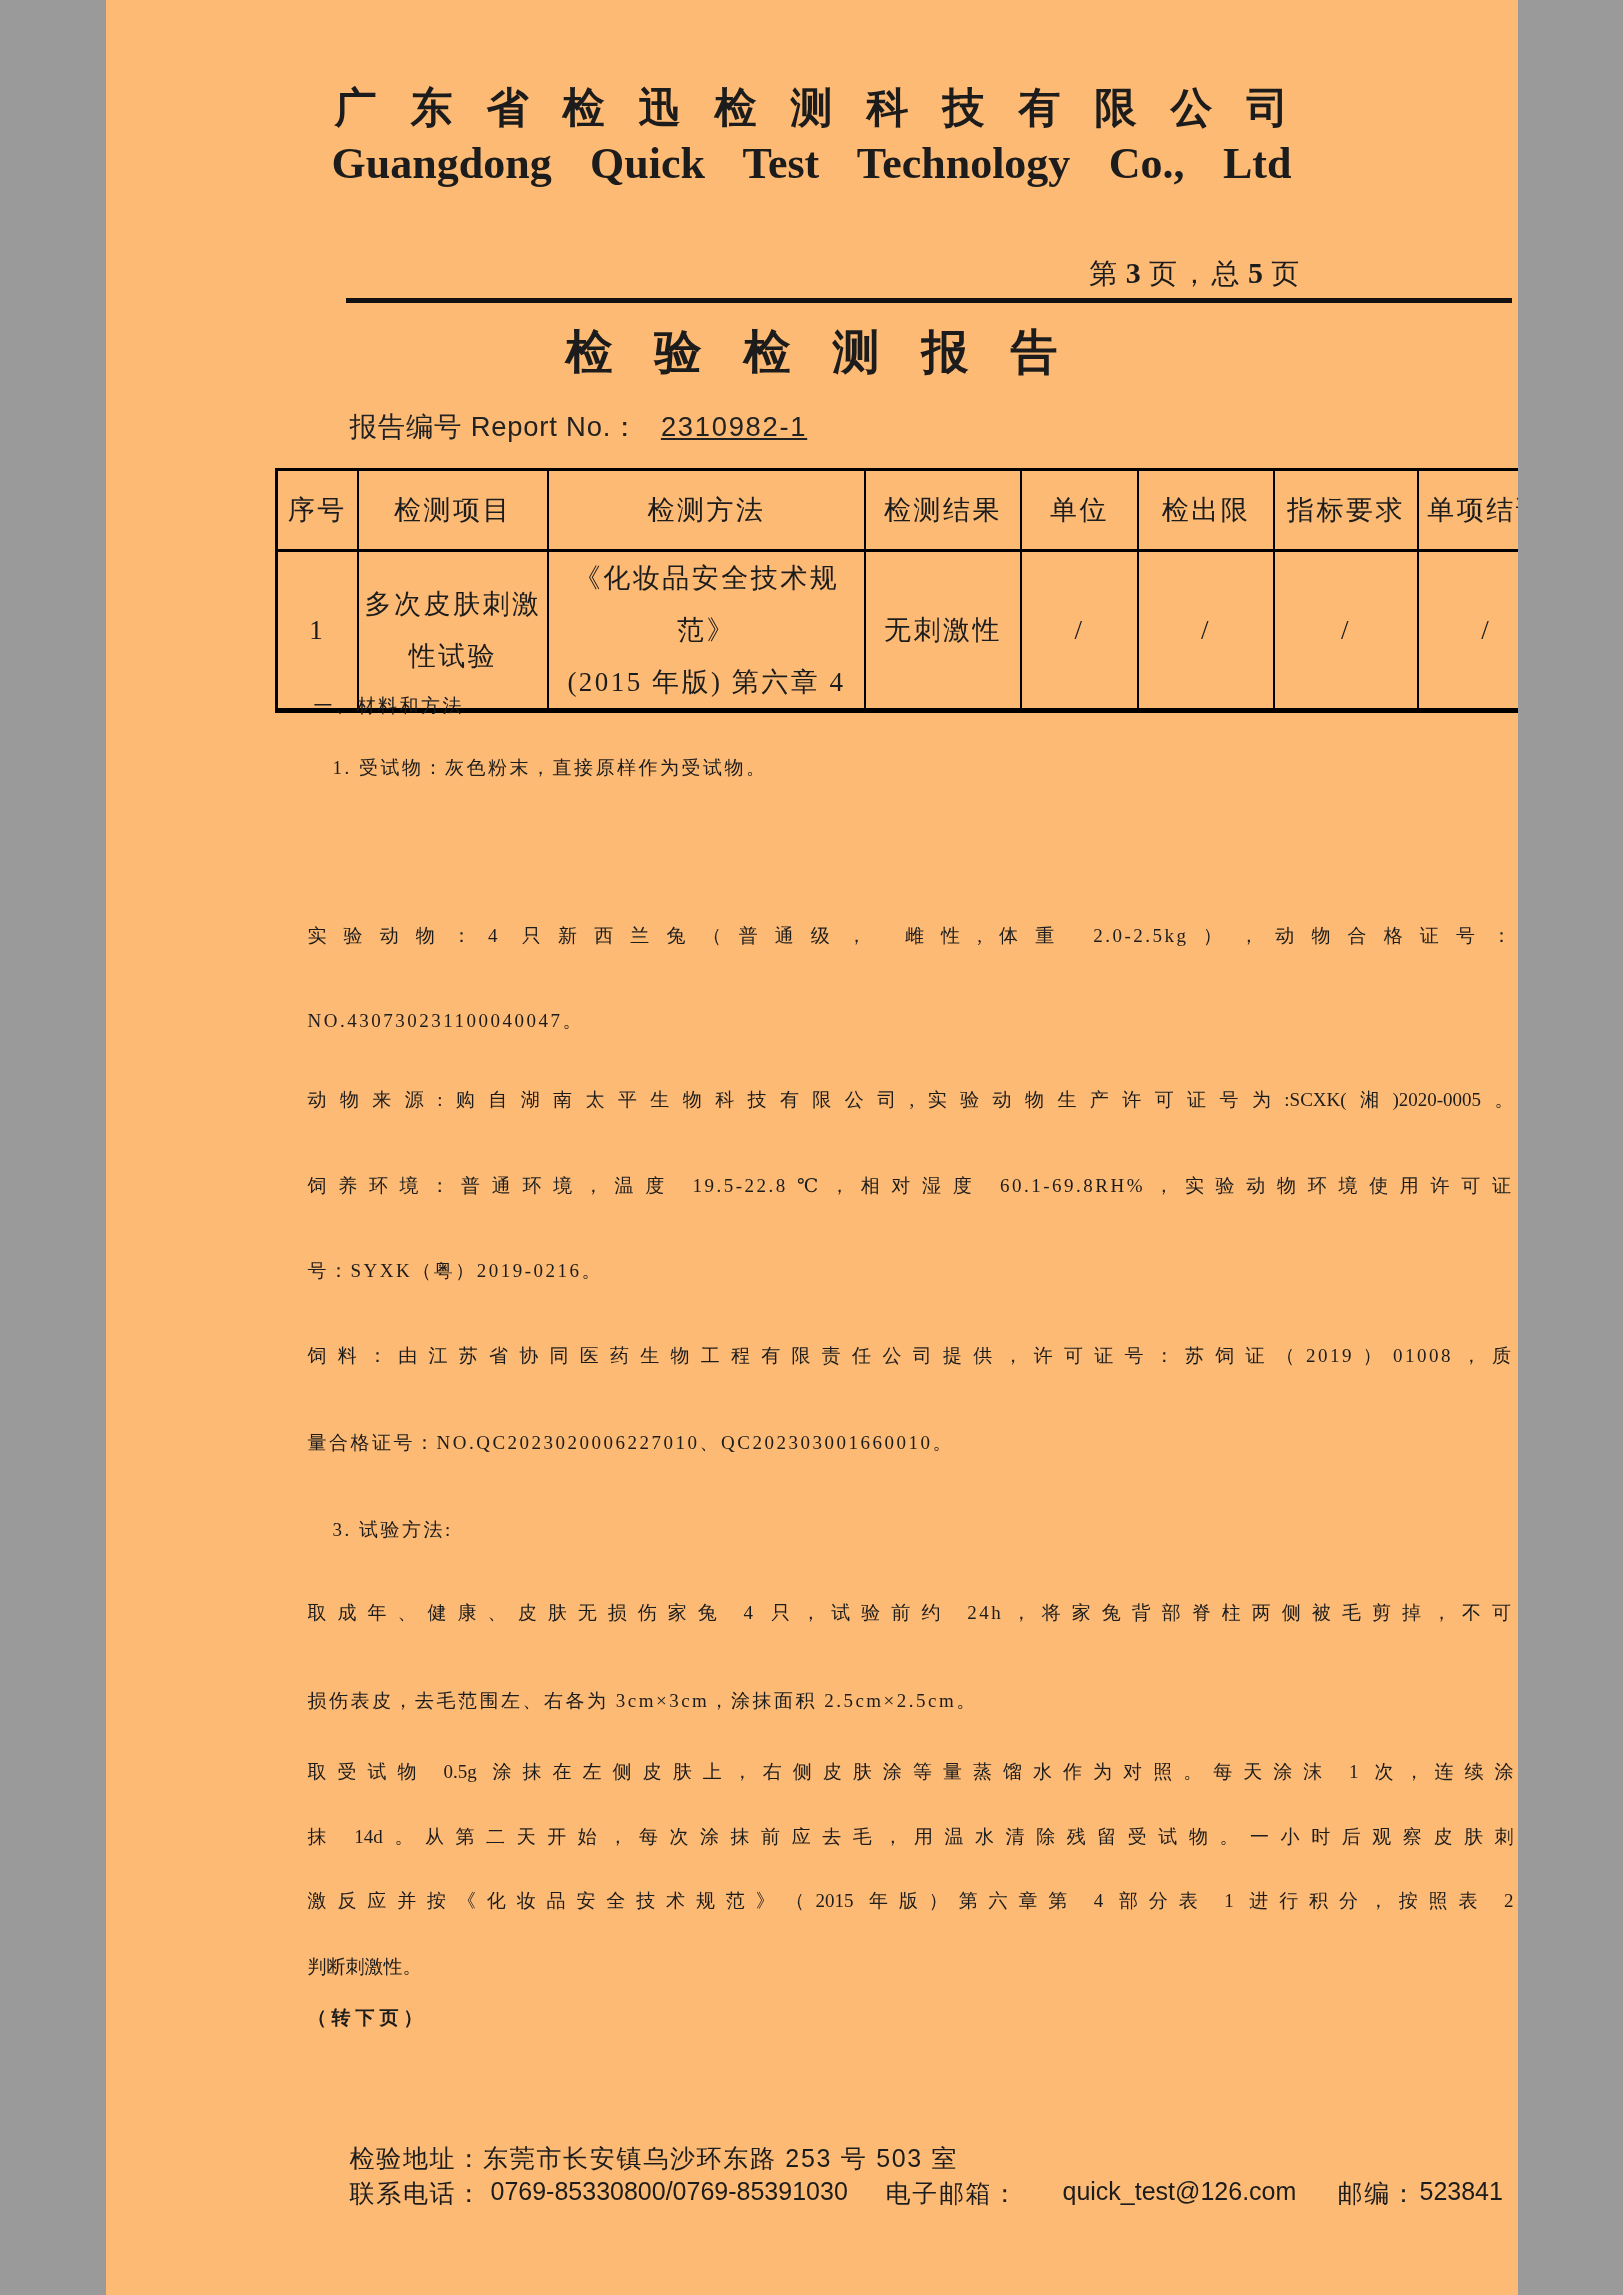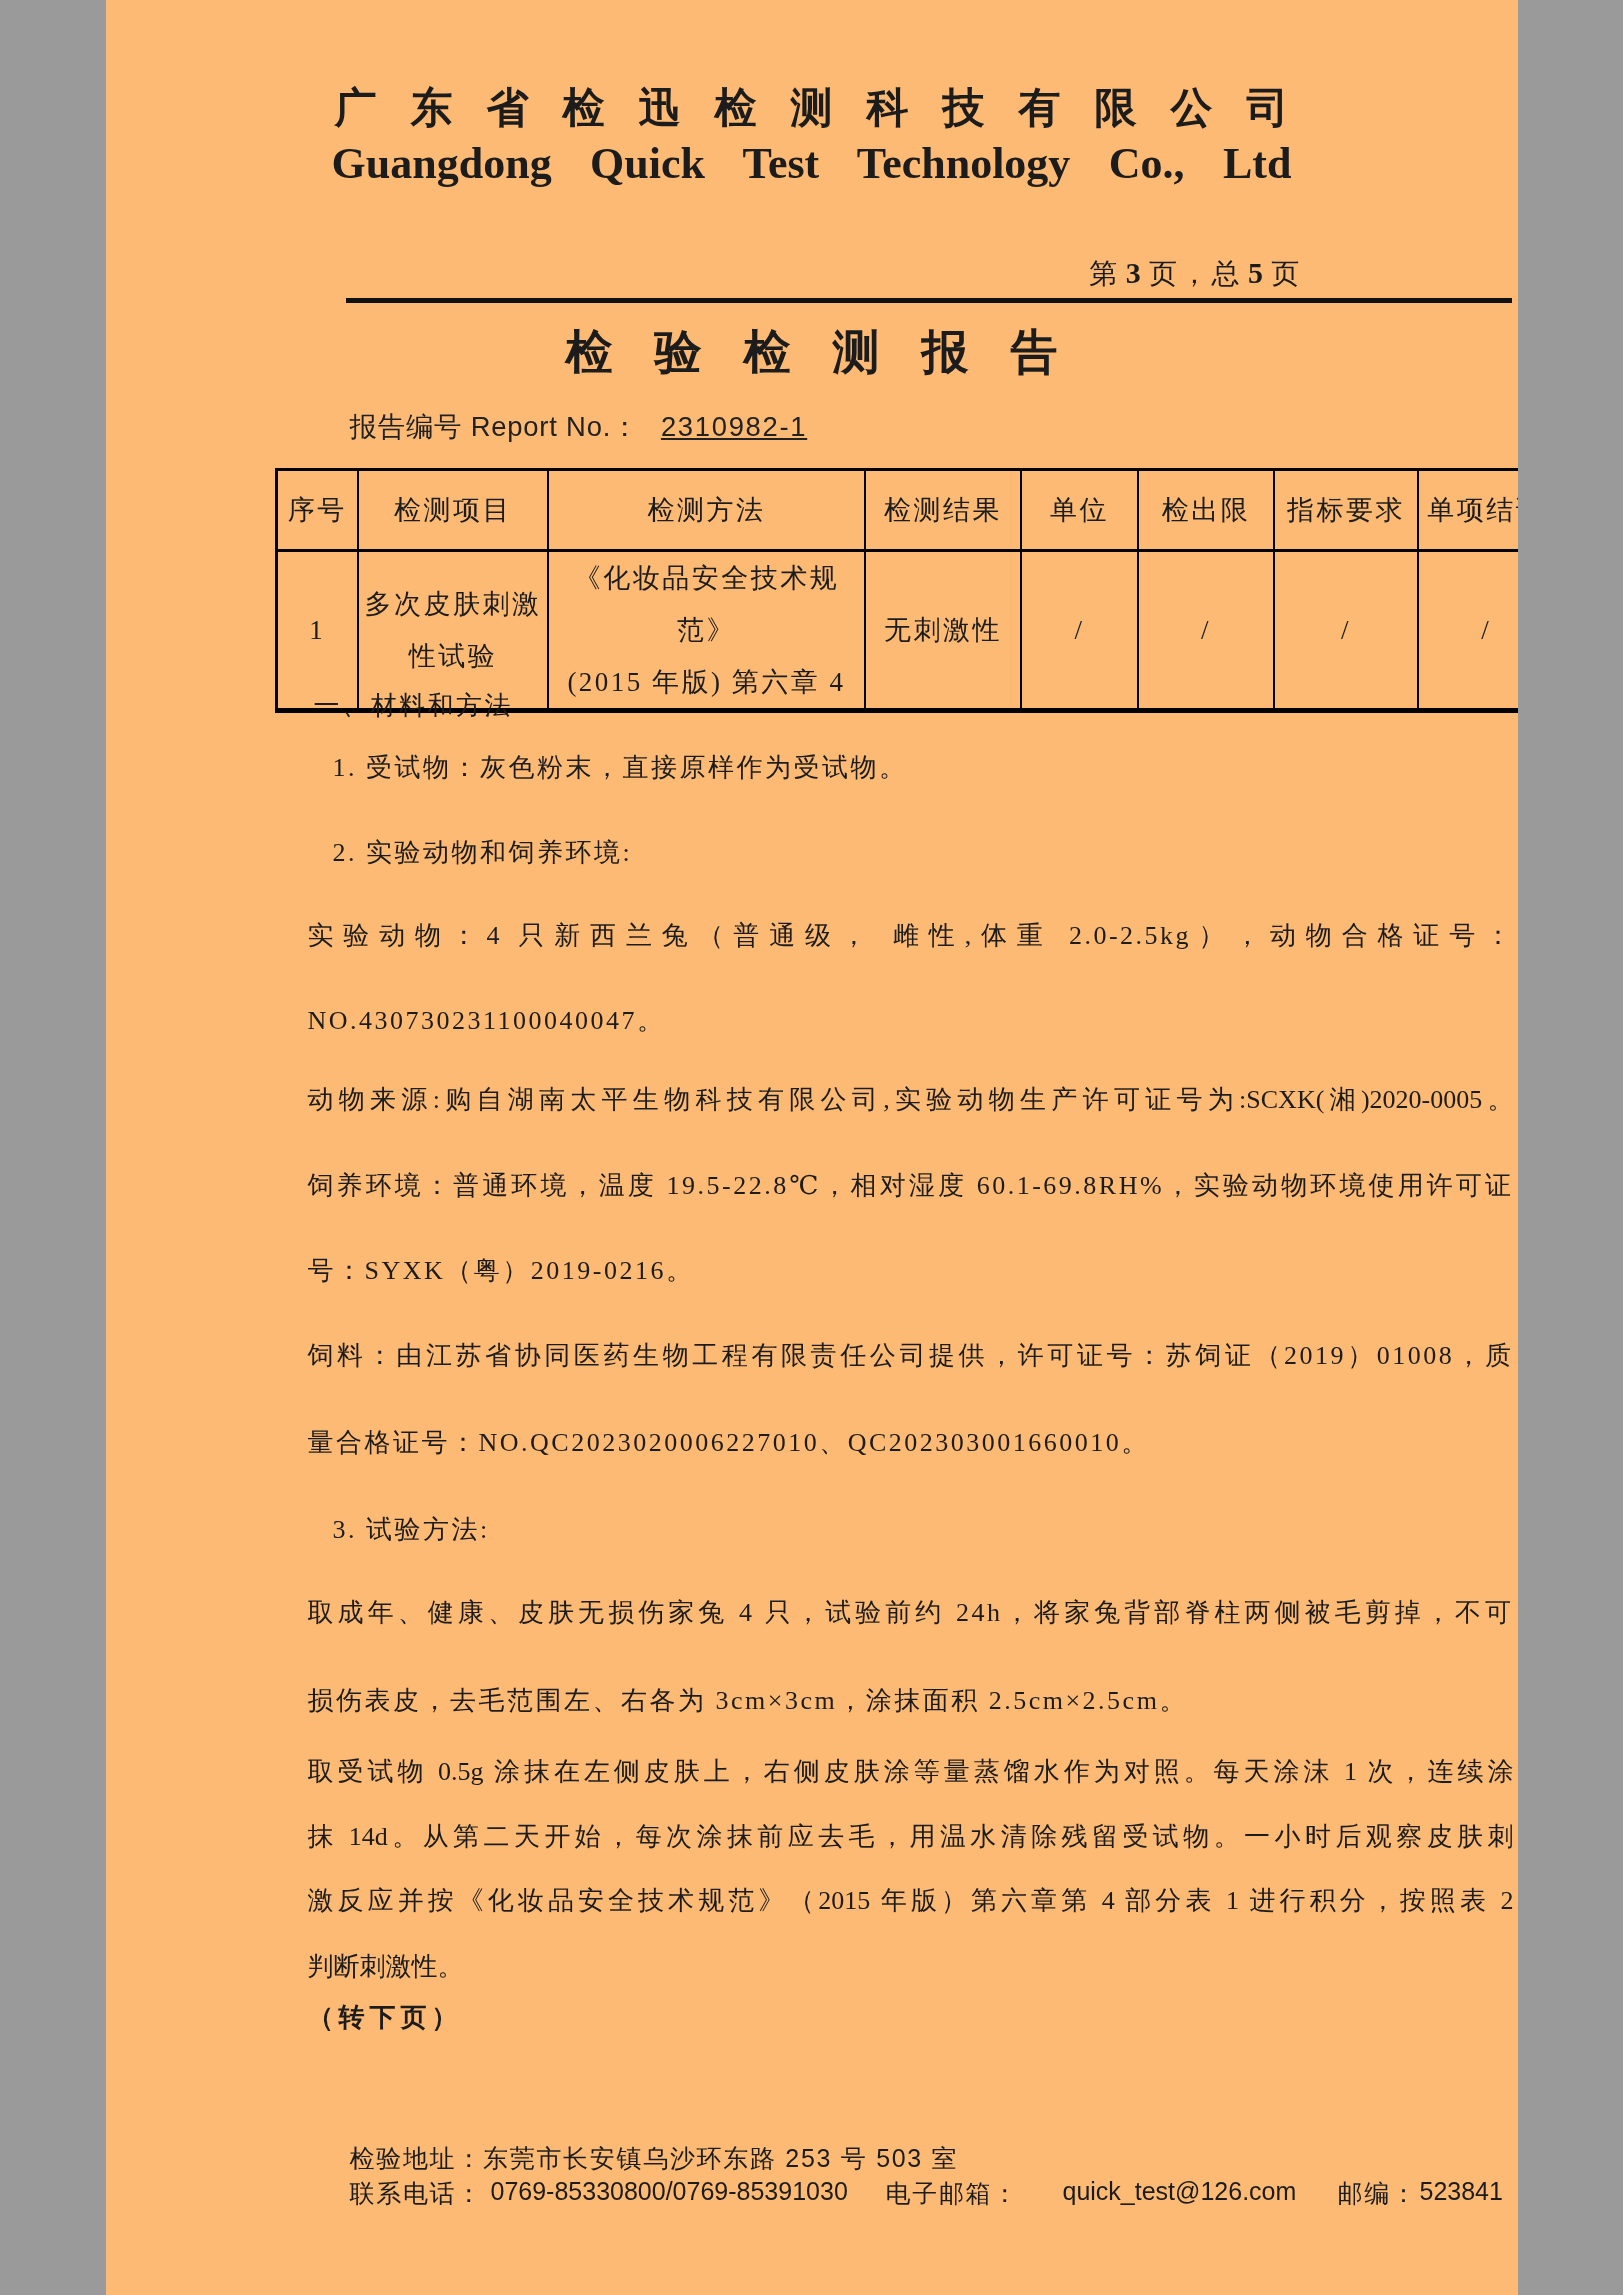--- a/index.html
+++ b/index.html
@@ -66,21 +66,21 @@
     padding:0;
   }
   table.results th:first-child,table.results td:first-child{border-left:none;}
   table.results tr.hdr{height:81px;}
   table.results tr.hdr th{border-bottom:3.3px solid #000;}
   table.results tr.data{height:126px;}
   .cell-2l{line-height:52px;}
   
   .bl{
     position:absolute;left:202px;width:1206px;
-    font-size:26px;line-height:38px;
+    font-size:19px;line-height:38px;
     white-space:nowrap;
   }
   .bl.sp{letter-spacing:2.5px;}
   .bl.jf{
     white-space:normal;
     text-align:justify;
     text-align-last:justify;
     -moz-text-align-last:justify;
   }
   .bl.ind1{left:208px;width:1200px;}
@@ -187,21 +187,20 @@
       <td>/</td>
       <td>/</td>
       <td>/</td>
       <td>/</td>
     </tr>
   </tbody>
     </table>
 
   <div class="bl sp ind1" style="top:687px">一、材料和方法</div>
   <div class="bl sp ind2" style="top:749px">1. 受试物：灰色粉末，直接原样作为受试物。</div>
-  <div class="bl sp ind2" style="top:834px">2. 实验动物和饲养环境:</div>
   <div class="bl sp jf" style="top:917px">实验动物：4 只新西兰兔（普通级， 雌性,体重 2.0-2.5kg），动物合格证号：</div>
   <div class="bl sp" style="top:1002px">NO.430730231100040047。</div>
   <div class="bl jf" style="top:1081px">动物来源:购自湖南太平生物科技有限公司,实验动物生产许可证号为:SCXK(湘)2020-0005。</div>
   <div class="bl sp jf" style="top:1167px">饲养环境：普通环境，温度 19.5-22.8℃，相对湿度 60.1-69.8RH%，实验动物环境使用许可证</div>
   <div class="bl sp" style="top:1252px">号：SYXK（粤）2019-0216。</div>
   <div class="bl sp jf" style="top:1337px">饲料：由江苏省协同医药生物工程有限责任公司提供，许可证号：苏饲证（2019）01008，质</div>
   <div class="bl sp" style="top:1424px">量合格证号：NO.QC2023020006227010、QC202303001660010。</div>
   <div class="bl sp ind2" style="top:1511px">3. 试验方法:</div>
   <div class="bl sp jf" style="top:1594px">取成年、健康、皮肤无损伤家兔 4 只，试验前约 24h，将家兔背部脊柱两侧被毛剪掉，不可</div>
   <div class="bl sp" style="top:1682px">损伤表皮，去毛范围左、右各为 3cm×3cm，涂抹面积 2.5cm×2.5cm。</div>

